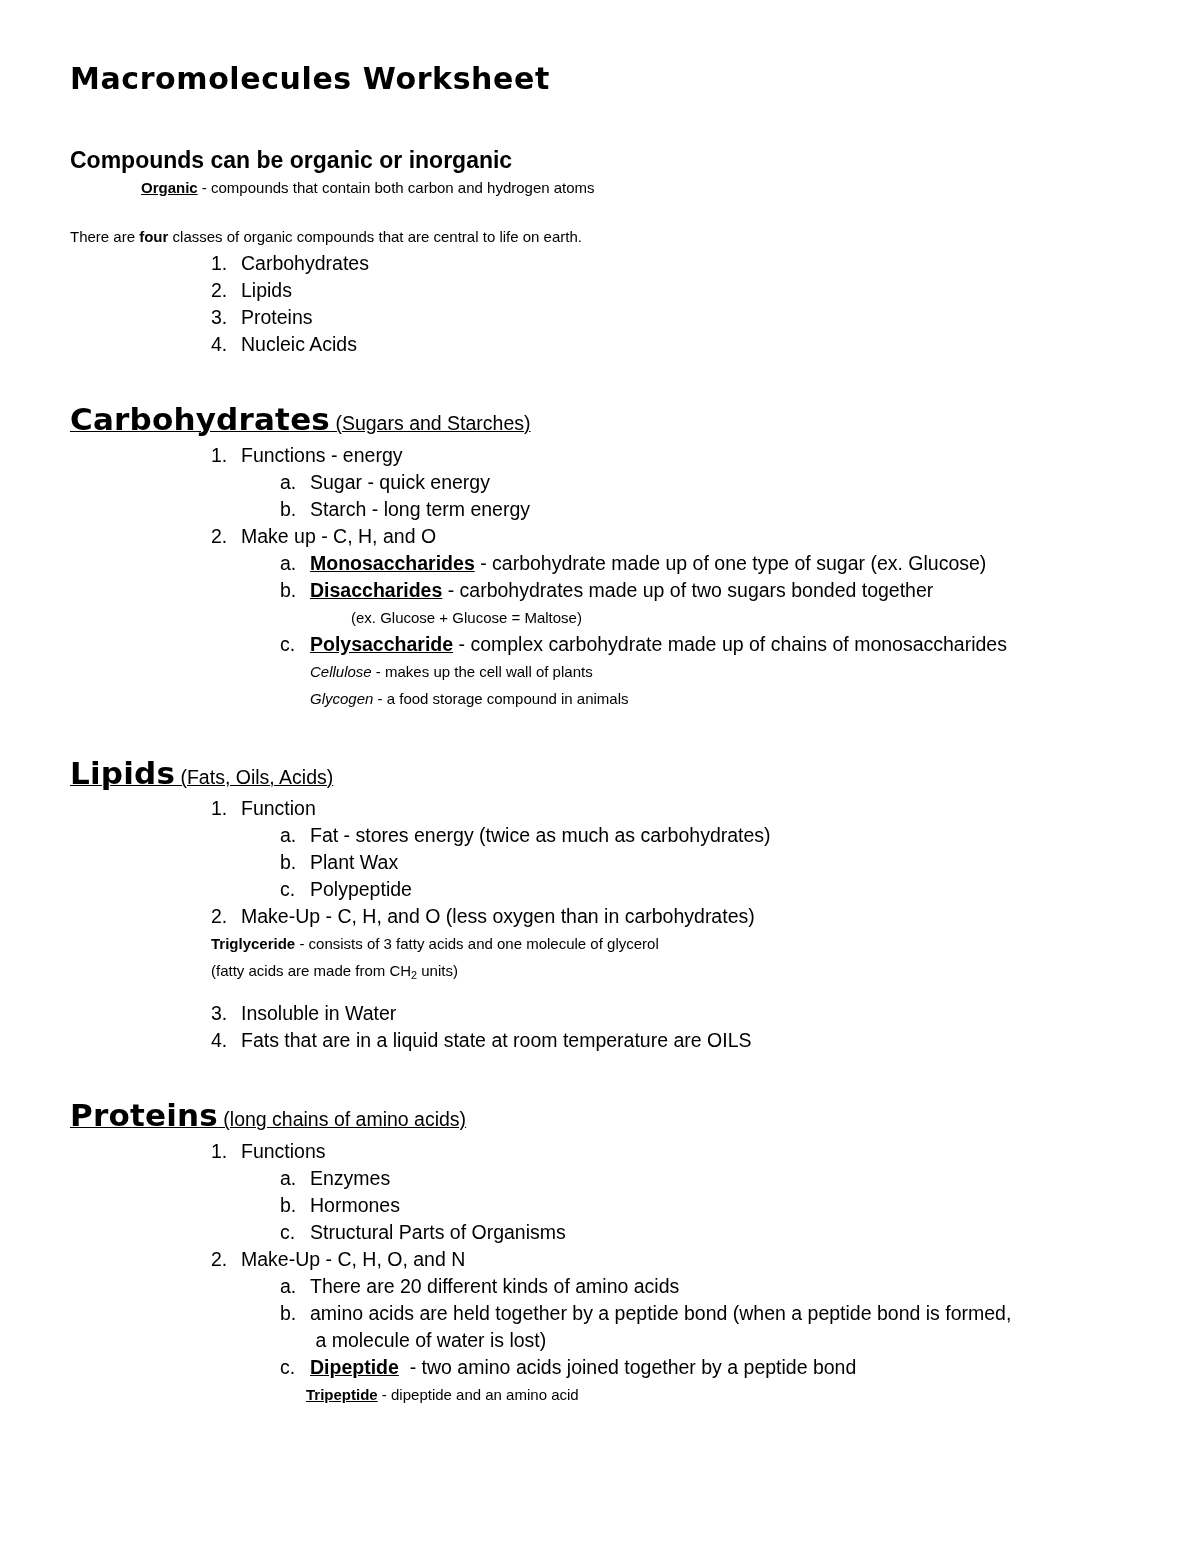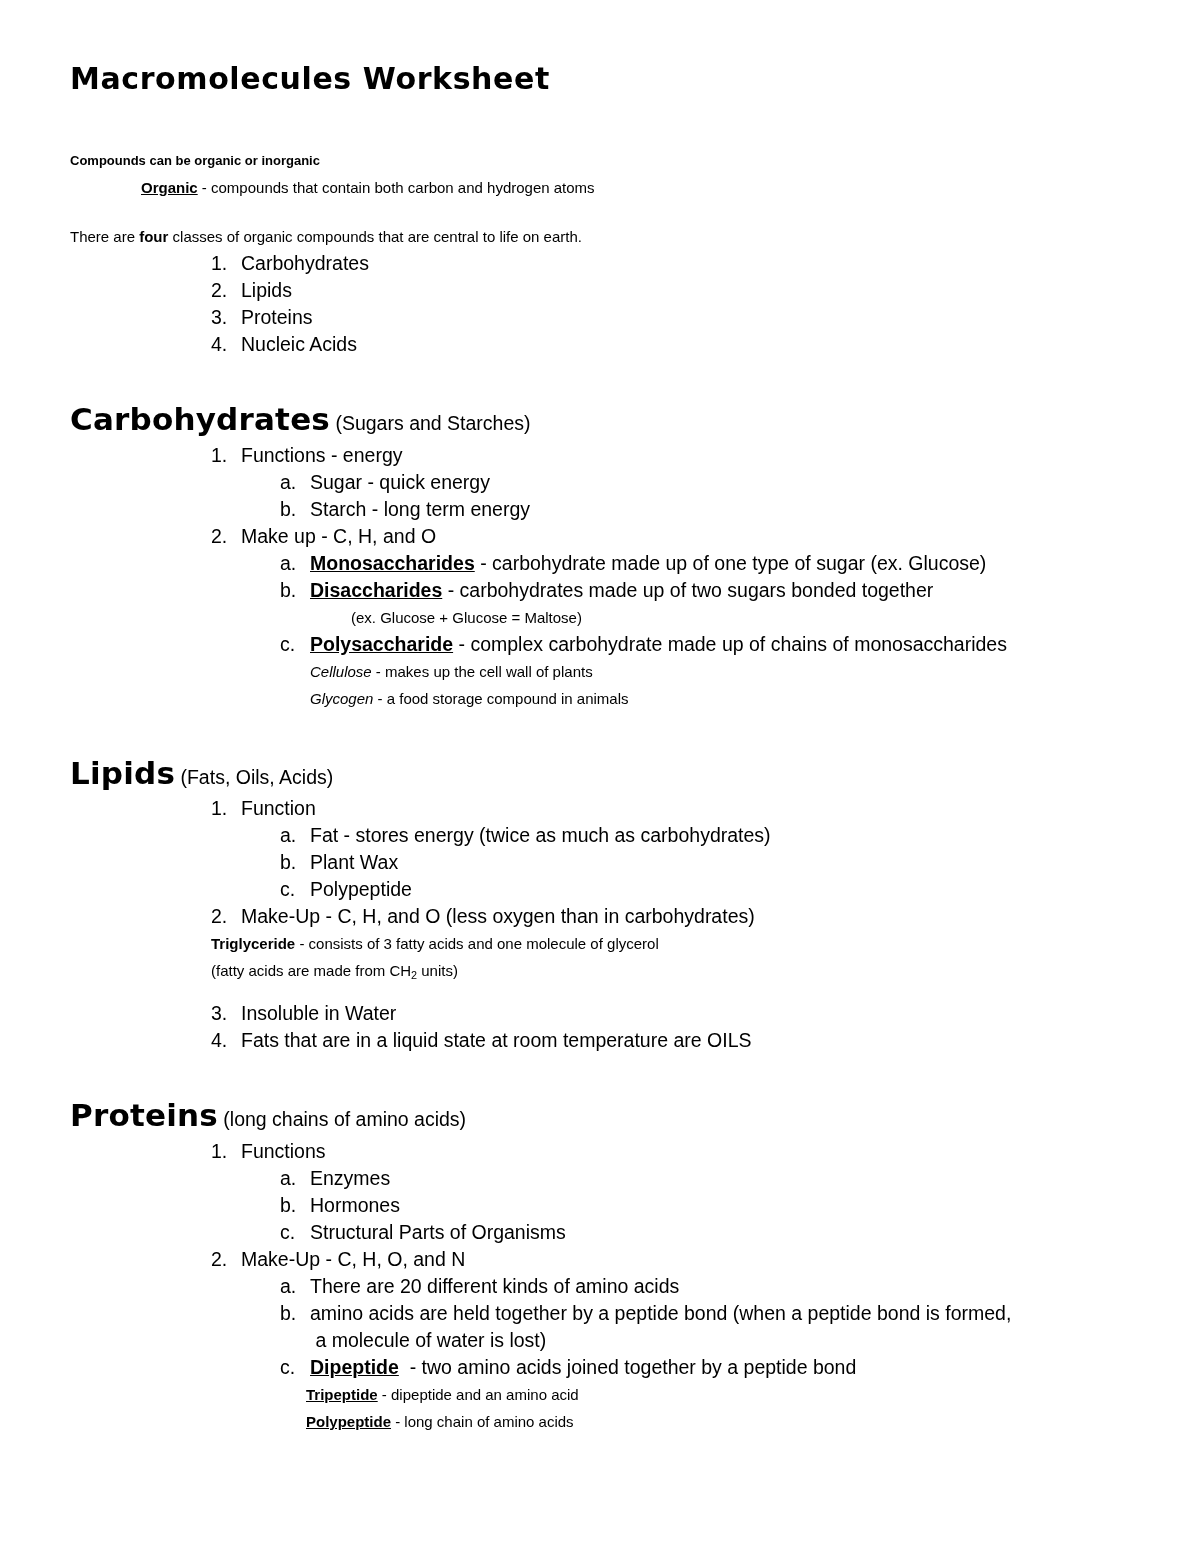--- a/index.html
+++ b/index.html
@@ -73,39 +73,40 @@
     flex: 1 1 auto;
     white-space: pre-wrap;
   }
 
   
   .section-head {
     margin-top: 44px;
     margin-bottom: 4px;
     line-height: 1.15;
     white-space: pre;
+    text-decoration: underline;
   }
   .section-head .h-main {
     font-family: "DejaVu Sans", "Liberation Sans", sans-serif;
     font-size: 31px;
     font-weight: bold;
     letter-spacing: 0.2px;
   }
   .section-head .h-sub {
     font-family: "Liberation Sans", "DejaVu Sans", sans-serif;
     font-size: 19.5px;
     font-weight: normal;
   }
 
   .gap-sm { height: 11px; }
   .gap-md { height: 22px; }
 
   .intro-head {
     font-family: "Liberation Sans", "DejaVu Sans", sans-serif;
-    font-size: 13px;
+    font-size: 23px;
     font-weight: bold;
     line-height: 27px;
     white-space: pre;
   }
 </style>
 </head>
 <body>
 
 <div class="page">
   <div class="doc">
@@ -246,17 +247,16 @@
       <div class="item ind3">
         <span class="marker">b.</span>
         <span class="body">amino acids are held together by a peptide bond (when a peptide bond is formed,
  a molecule of water is lost)</span>
       </div>
       <div class="item ind3">
         <span class="marker">c.</span>
         <span class="body"><span class="bu">Dipeptide</span><span>  - two amino acids joined together by a peptide bond</span></span>
       </div>
       <div class="line" style="margin-left:236px"><span class="bu">Tripeptide</span><span> - dipeptide and an amino acid</span></div>
-      <div class="line" style="margin-left:236px"><span class="bu">Polypeptide</span><span> - long chain of amino acids</span></div>
     </div>
 
   </div>
 </div>
 
 </body></html>

